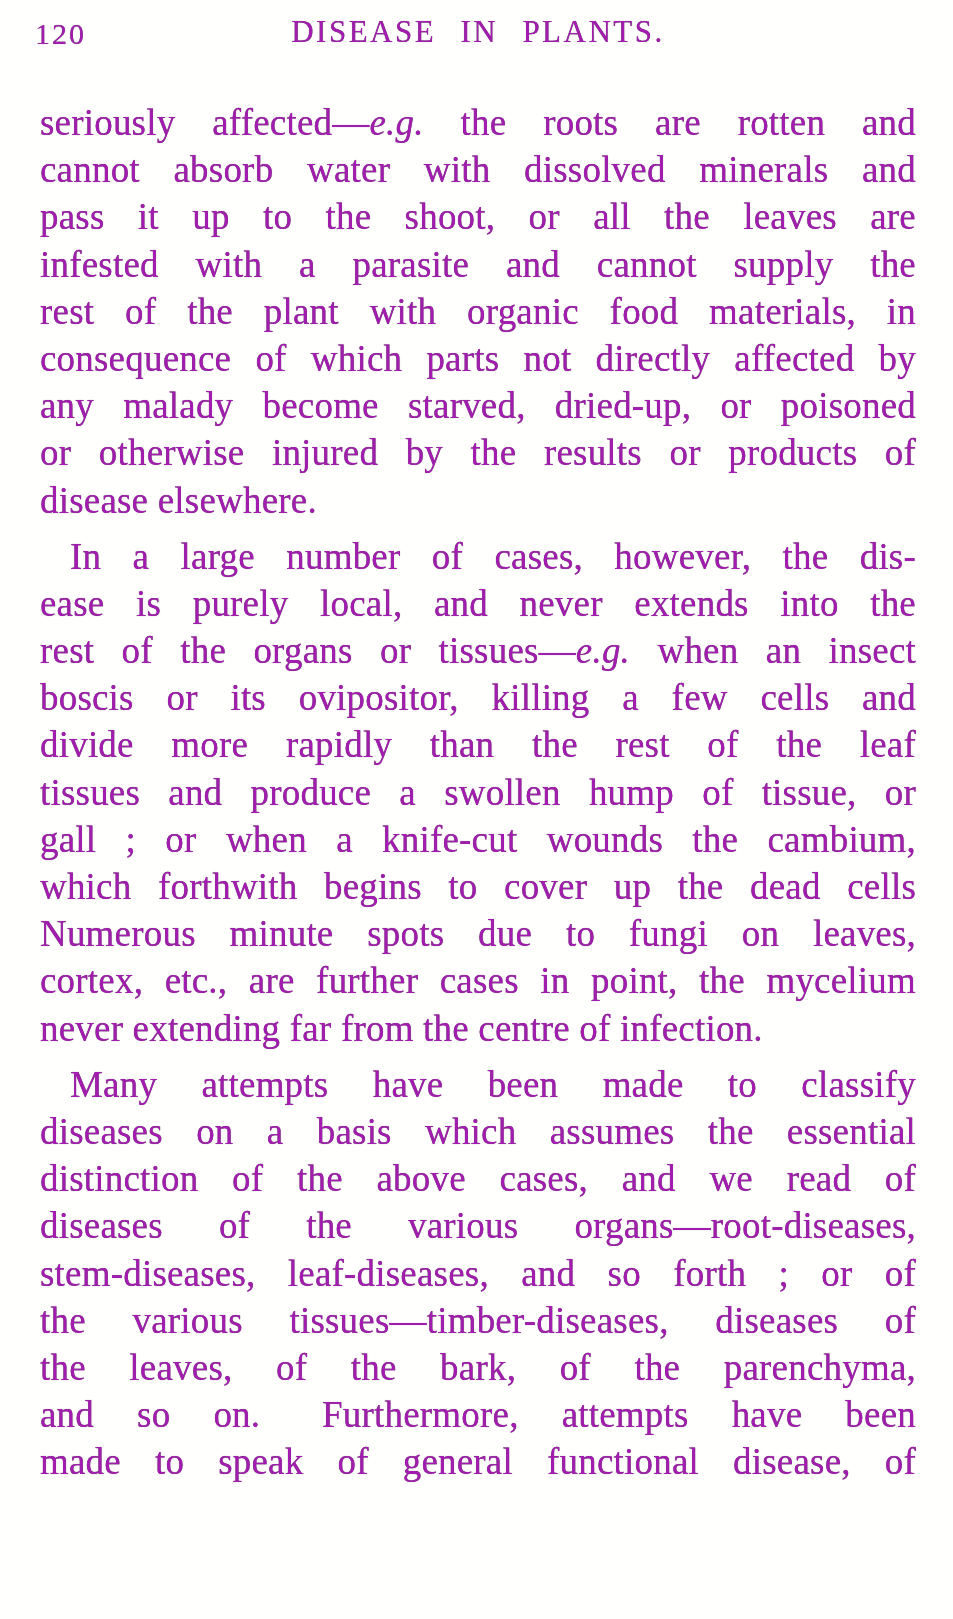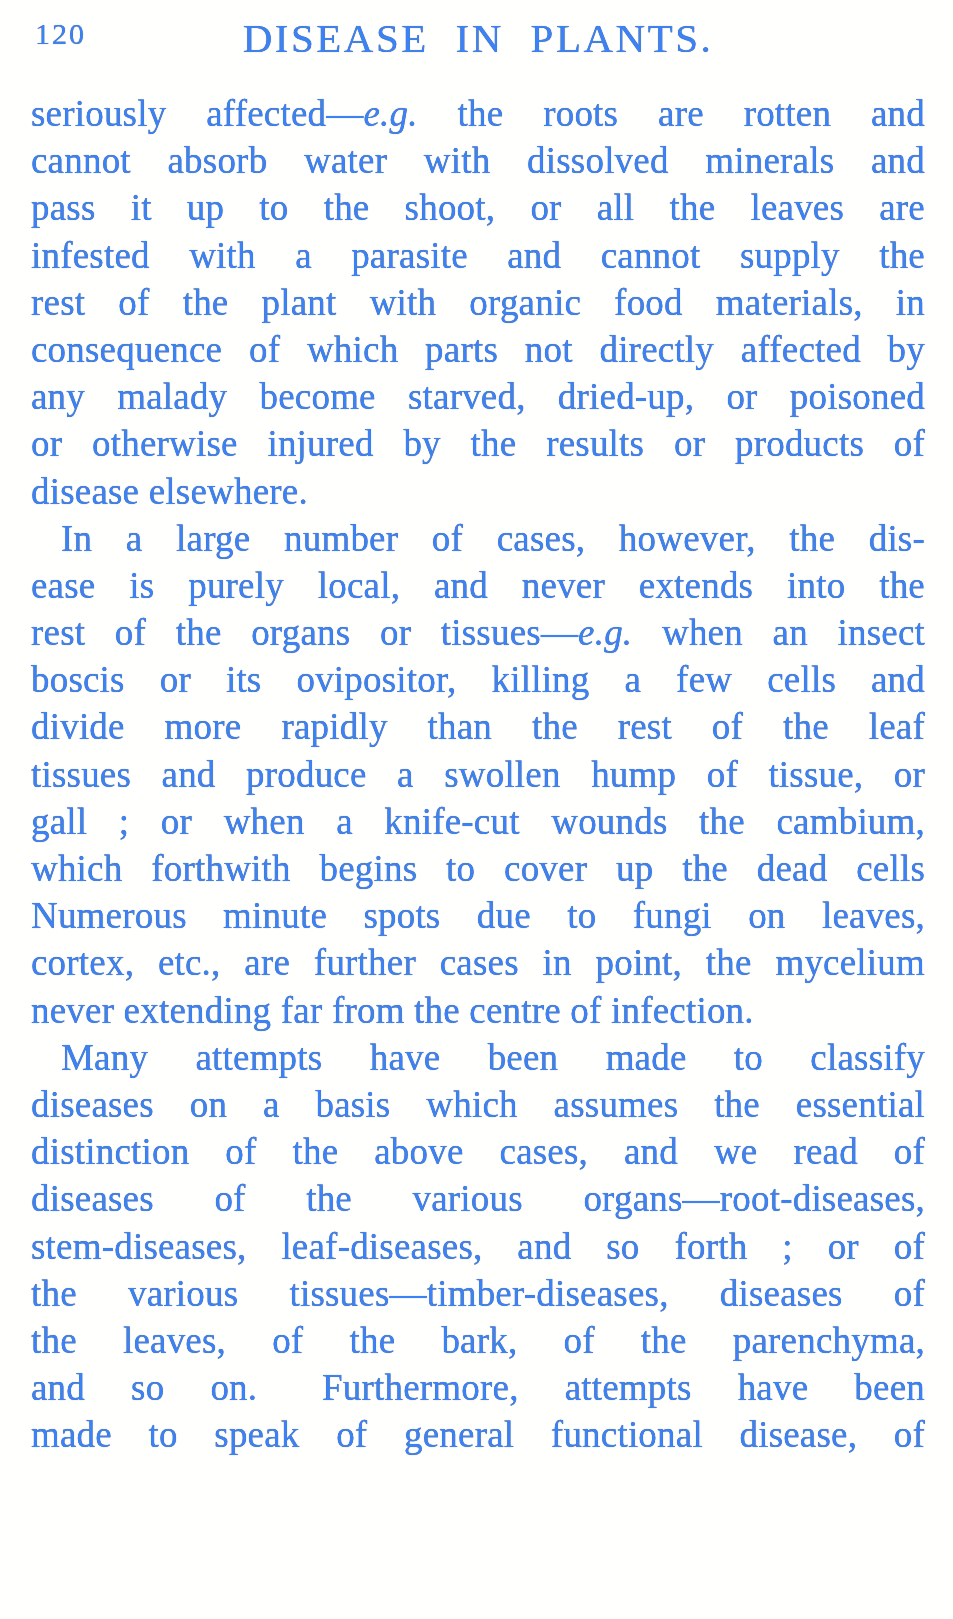--- a/index.html
+++ b/index.html
@@ -5,21 +5,21 @@
   html, body {
     margin: 0;
     padding: 0;
     background: #ffffff;
   }
   .page {
     position: relative;
     width: 953px;
     height: 1619px;
     background: #fffffe;
-    color: #3b82f6;
+    color: #a21caf;
     font-family: "Liberation Serif", "DejaVu Serif", serif;
     overflow: hidden;
     text-shadow: 0 0 0.7px rgba(10,8,6,0.75); 
   }
   .running-head {
     position: absolute;
     top: 12px;
     left: 31px;
     width: 894px;
     height: 40px;
@@ -27,34 +27,34 @@
   .page-number {
     position: absolute;
     left: 4px;
     top: 5px;
     font-size: 30px;
     letter-spacing: 2px;
   }
   .running-title {
     display: block;
     text-align: center;
-    font-size: 41px;
+    font-size: 31px;
     letter-spacing: 2.5px;
     word-spacing: 14px;
     padding-top: 2px;
   }
   .page-body {
     position: absolute;
     top: 90px;
     left: 31px;
     width: 894px;
     font-size: 37px;
     letter-spacing: 0.2px;
   }
-  .paragraph { margin: 0; }
+  .paragraph { margin: 9px; }
   .line {
     height: 47.2px;
     line-height: 47.2px;
     text-align: justify;
     text-align-last: justify;
     white-space: normal;
   }
   .line.indent { padding-left: 30px; }
   .line.last { text-align-last: left; }
   .it { font-style: italic; }

